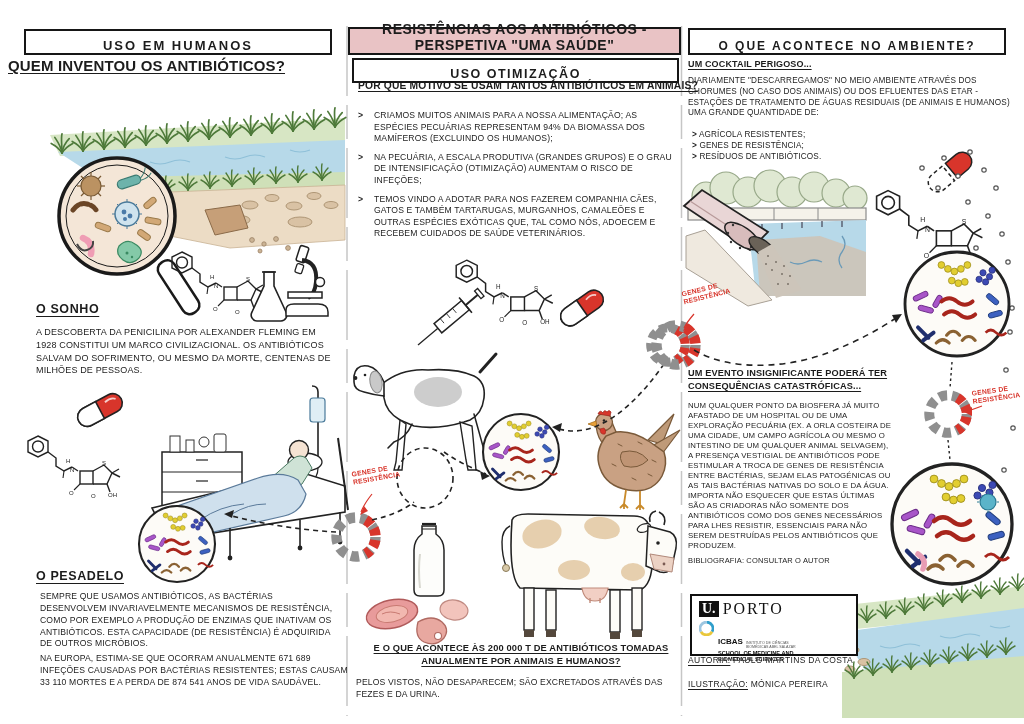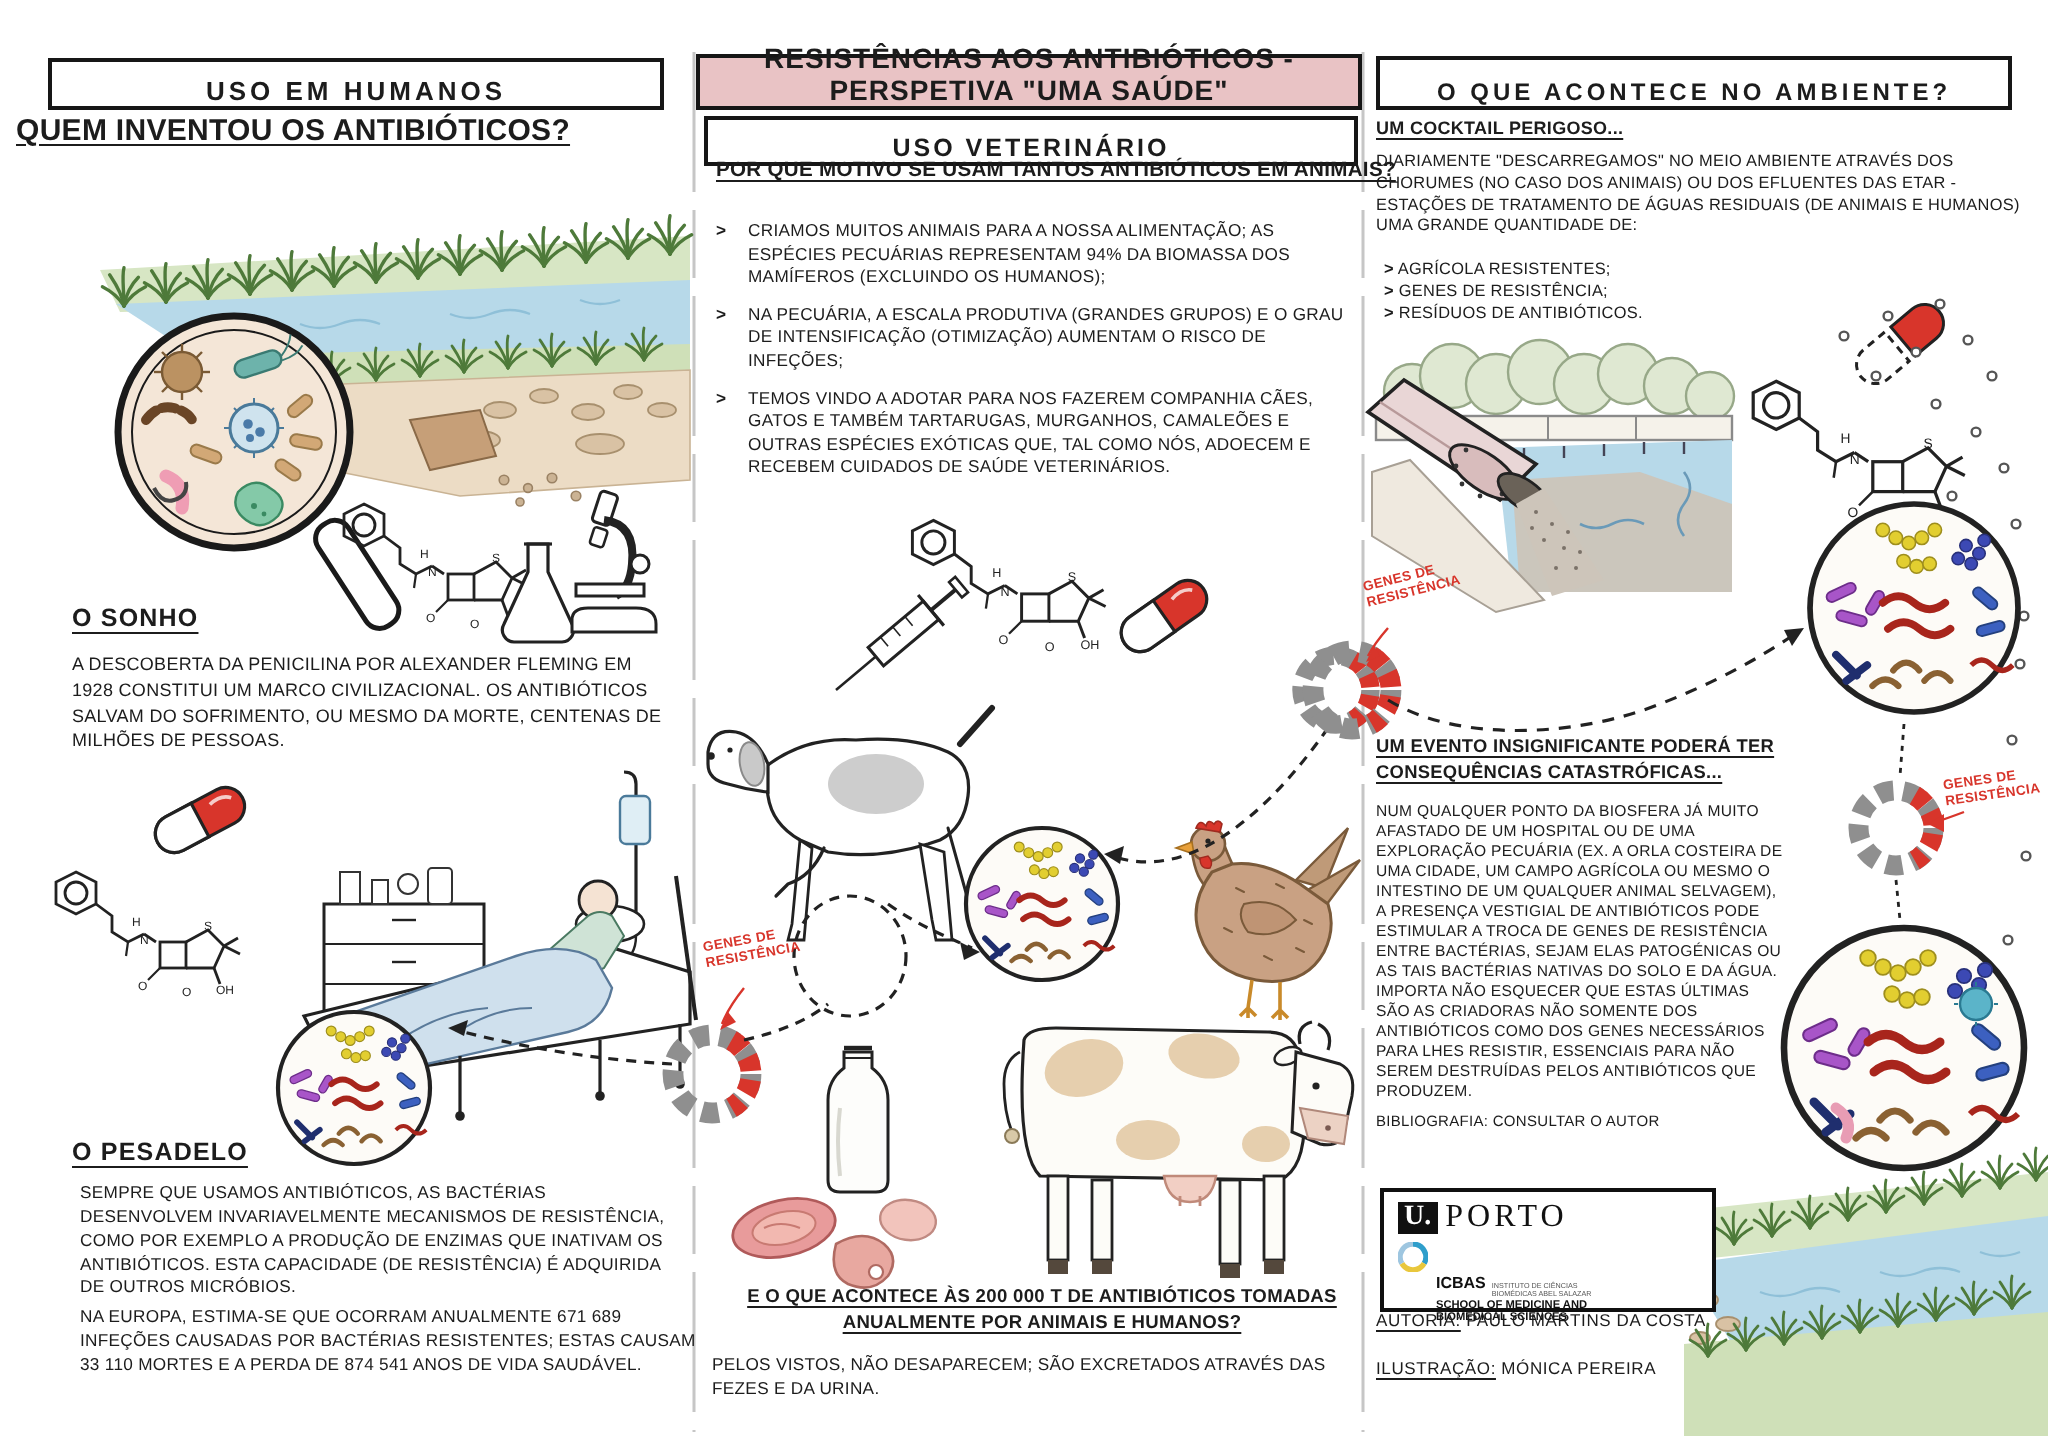--- a/index.html
+++ b/index.html
@@ -568,21 +568,21 @@
     </g>
   </svg>
 
   <div class="box" style="left:24px;top:29px;width:304px;height:22px;font-size:13px;letter-spacing:2px;">
     <span>USO EM HUMANOS</span>
   </div>
   <div class="box" style="left:348px;top:27px;width:329px;height:24px;font-size:14px;letter-spacing:0.5px;background:#e9c3c5;">
     <span>RESISTÊNCIAS AOS ANTIBIÓTICOS - PERSPETIVA "UMA SAÚDE"</span>
   </div>
   <div class="box" style="left:352px;top:58px;width:323px;height:21px;font-size:12.5px;letter-spacing:1.5px;">
-    <span>USO VETERINÁRIO</span>
+    <span>USO OTIMIZAÇÃO</span>
   </div>
   <div class="box" style="left:688px;top:28px;width:314px;height:23px;font-size:12px;letter-spacing:2px;">
     <span>O QUE ACONTECE NO AMBIENTE?</span>
   </div>
 
   <div class="txt uh" style="left:8px;top:57px;font-size:15px;">QUEM INVENTOU OS ANTIBIÓTICOS?</div>
 
   <div class="txt h-big" style="left:36px;top:302px;">O SONHO</div>
   <div class="txt" style="left:36px;top:326px;width:300px;font-size:9px;line-height:1.42;">A DESCOBERTA DA PENICILINA POR ALEXANDER FLEMING EM 1928 CONSTITUI UM MARCO CIVILIZACIONAL. OS ANTIBIÓTICOS SALVAM DO SOFRIMENTO, OU MESMO DA MORTE, CENTENAS DE MILHÕES DE PESSOAS.</div>
 

